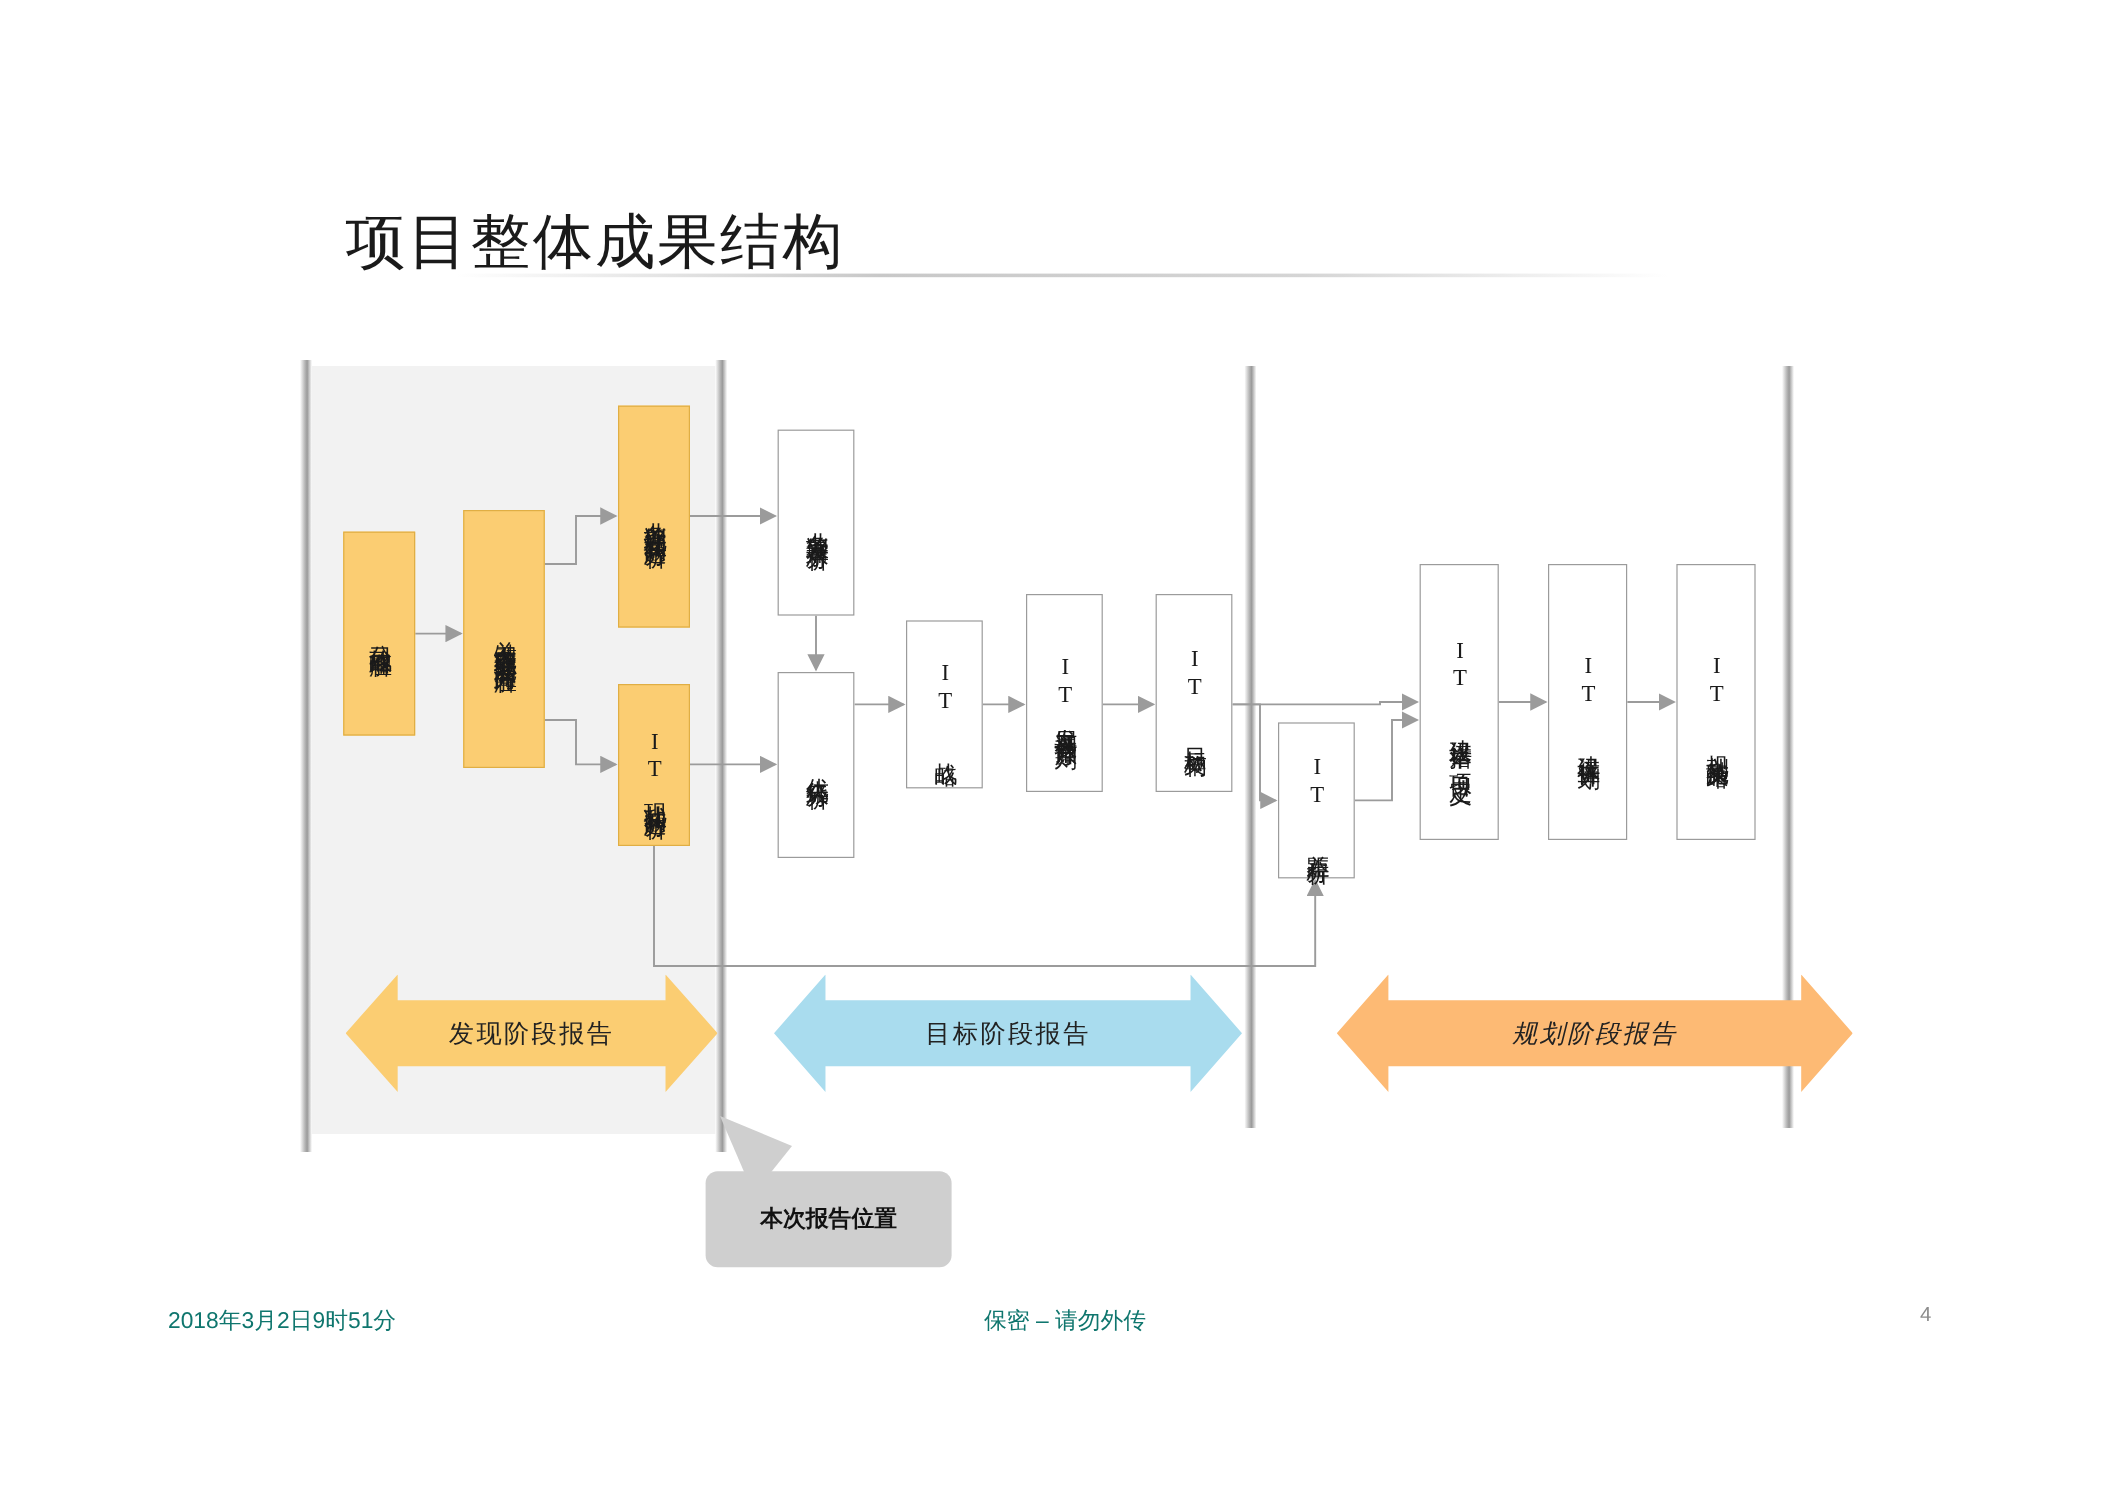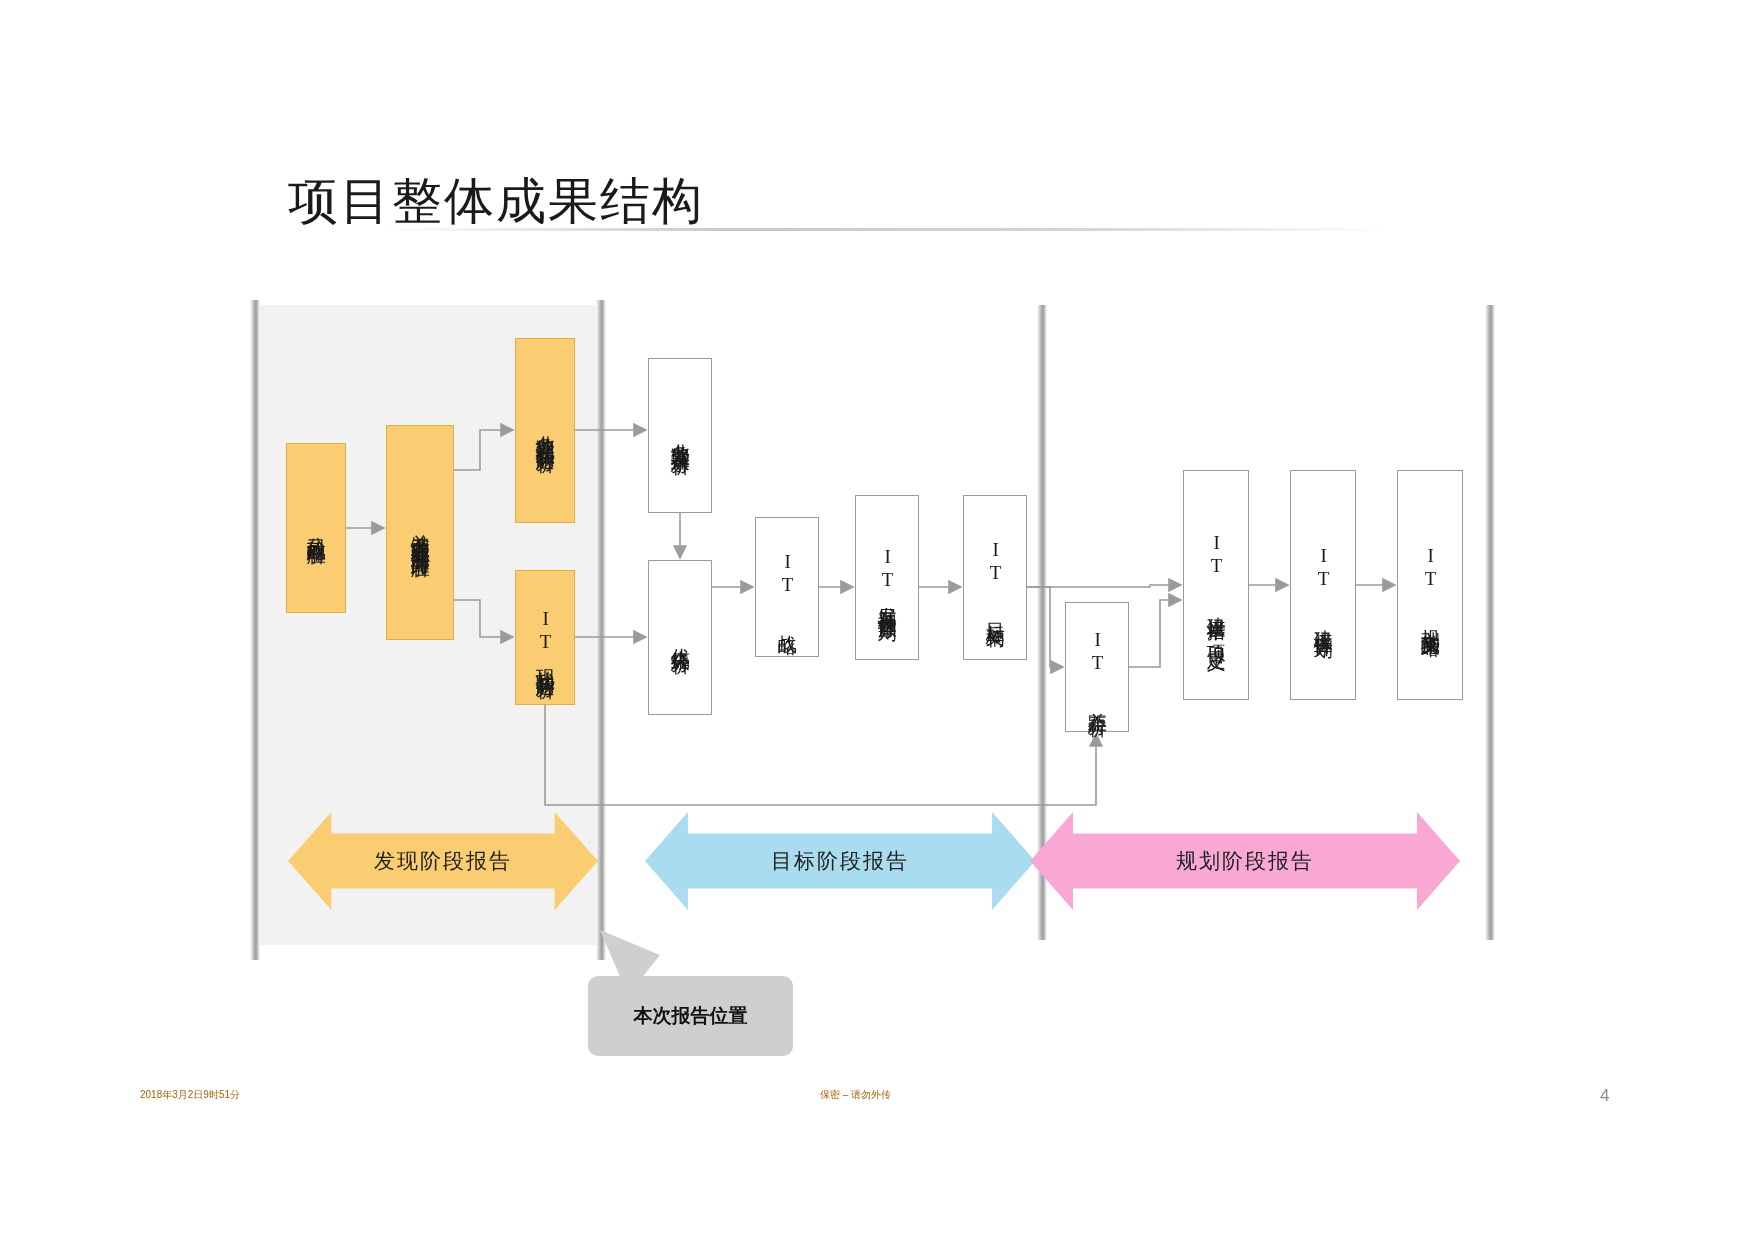--- a/index.html
+++ b/index.html
@@ -56,21 +56,21 @@
 
   
   .callout{
     position:absolute;left:588px;top:952px;width:205px;height:80px;
     background:#cfcfcf;border-radius:10px;
     display:flex;align-items:center;justify-content:center;
     font-family:"Liberation Sans", sans-serif;font-weight:bold;font-size:19px;color:#111;margin-top:24px;
   }
 
   .footer{
-    position:absolute;font-family:"Liberation Sans", sans-serif;font-size:10px;color:#a16207;
+    position:absolute;font-family:"Liberation Sans", sans-serif;font-size:19px;color:#0f766e;
   }
   #footer-date{left:140px;top:1088px;}
   #footer-conf{left:820px;top:1088px;}
   #footer-page{left:1600px;top:1086px;font-size:17px;color:#8c8c8c;}
 </style>
 </head>
 <body>
 
 <div class="slide">
 
@@ -168,22 +168,22 @@
   <div class="phase" style="left:645px;top:812px;width:390px;height:98px;background:#a9dcee;
               clip-path:polygon(0% 50%, 11% 0%, 11% 22%, 89% 22%, 89% 0%, 100% 50%, 89% 100%, 89% 78%, 11% 78%, 11% 100%);">
     <span>目标阶段报告</span>
   </div>
 
   <div class="phase" style="left:288px;top:812px;width:310px;height:98px;background:#fbcd72;
               clip-path:polygon(0% 50%, 14% 0%, 14% 22%, 86% 22%, 86% 0%, 100% 50%, 86% 100%, 86% 78%, 14% 78%, 14% 100%);">
     <span>发现阶段报告</span>
   </div>
 
-  <div class="phase" style="left:1030px;top:812px;width:430px;height:98px;background:#f9a8d4;
-              clip-path:polygon(0% 50%, 10% 0%, 10% 22%, 90% 22%, 90% 0%, 100% 50%, 90% 100%, 90% 78%, 10% 78%, 10% 100%);">
+  <div class="phase" style="left:1114px;top:812px;width:430px;height:98px;background:#fdba74;
+              clip-path:polygon(0% 50%, 10% 0%, 10% 22%, 90% 22%, 90% 0%, 100% 50%, 90% 100%, 90% 78%, 10% 78%, 10% 100%);font-style:italic;">
     <span>规划阶段报告</span>
   </div>
 
   <svg class="wires" viewBox="0 0 1754 1240">
     <path d="M600,930 L660,955 L628,995 Z" fill="#cfcfcf"></path>
   </svg>
 
   <div class="callout">
     <span>本次报告位置</span>
   </div>

